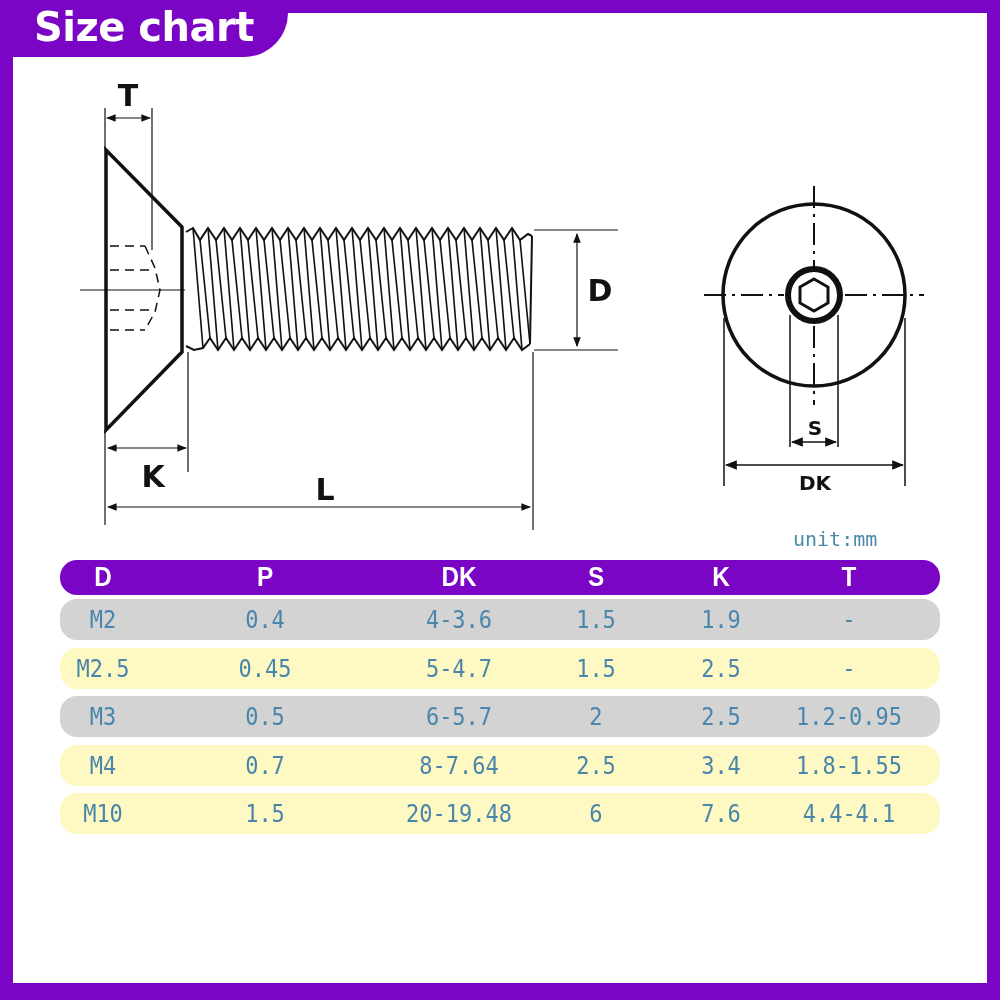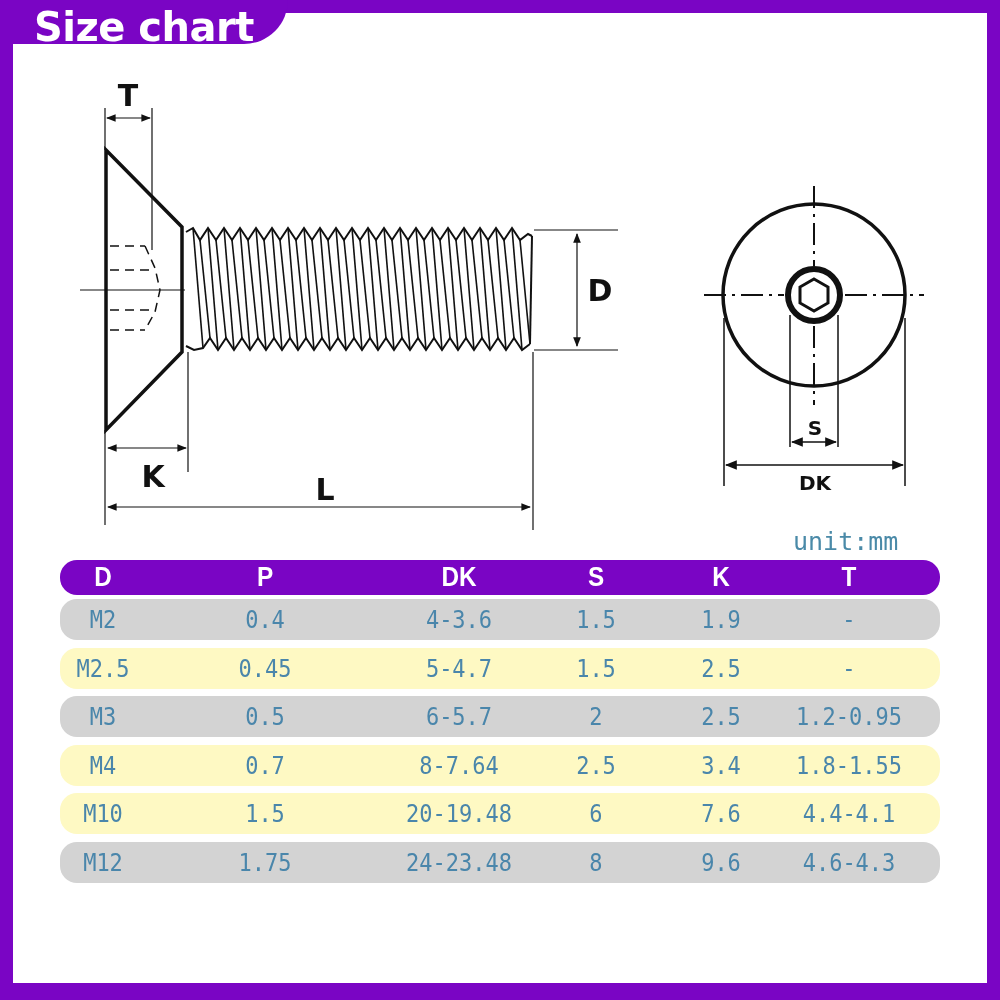--- a/index.html
+++ b/index.html
@@ -1,21 +1,21 @@
 <!DOCTYPE html>
 <html><head>
 <meta charset="utf-8">
 <style>
   html, body { margin:0; padding:0; }
   body { width:1000px; height:1000px; position:relative; overflow:hidden; background:#7a05c4; font-family:"Liberation Sans", sans-serif; }
   .panel { position:absolute; left:13px; top:13px; width:974px; height:970px; background:#ffffff; }
-  .title-tab { position:absolute; left:0; top:0; width:288px; height:44px; background:#7a05c4; border-bottom-right-radius:44px; }
+  .title-tab { position:absolute; left:0; top:0; width:288px; height:57px; background:#7a05c4; border-bottom-right-radius:44px; }
   .title-text { position:absolute; left:34px; top:4px; font-family:"DejaVu Sans", sans-serif; font-weight:bold; font-size:40px; color:#ffffff; letter-spacing:-0.5px; }
   .diagram { position:absolute; left:0; top:0; }
-  .unit { position:absolute; left:793px; top:527px; font-family:"DejaVu Sans Mono", monospace; font-size:25px; color:#4a8aa8; }
+  .unit { position:absolute; left:793px; top:527px; font-family:"DejaVu Sans Mono", monospace; font-size:20px; color:#4a8aa8; }
   .table { position:absolute; left:60px; top:560px; width:880px; }
   .row { position:relative; height:41px; margin-bottom:7.5px; border-radius:17px; display:flex; align-items:center; }
   .row.head { background:#7a05c4; height:35px; margin-bottom:4px; }
   .row.dark { background:#d3d3d3; }
   .row.light { background:#fef9c3; }
   .cell { position:absolute; top:0; height:100%; display:flex; align-items:center; justify-content:center; transform:translateX(-50%); white-space:nowrap; }
   .head .cell { color:#ffffff; font-family:"Liberation Sans", sans-serif; font-size:27px; font-weight:bold; transform:translateX(-50%) scaleX(0.9); }
   .body .cell { color:#4a86ab; font-family:"DejaVu Sans Mono", sans-serif; font-size:25px; transform:translateX(-50%) scaleX(0.88); }
   .c0 { left:43px; } .c1 { left:205px; } .c2 { left:399px; } .c3 { left:536px; } .c4 { left:661px; } .c5 { left:789px; }
   .dim-label { font-family:"DejaVu Sans", sans-serif; font-weight:bold; fill:#111; }
@@ -184,22 +184,14 @@
         <span class="cell c5">1.8-1.55</span>
     </div>
     <div class="row light">
       <span class="cell c0">M10</span>
         <span class="cell c1">1.5</span>
         <span class="cell c2">20-19.48</span>
         <span class="cell c3">6</span>
         <span class="cell c4">7.6</span>
         <span class="cell c5">4.4-4.1</span>
     </div>
-    <div class="row dark">
-      <span class="cell c0">M12</span>
-        <span class="cell c1">1.75</span>
-        <span class="cell c2">24-23.48</span>
-        <span class="cell c3">8</span>
-        <span class="cell c4">9.6</span>
-        <span class="cell c5">4.6-4.3</span>
-    </div>
   </div>
 </div>
 
 </body></html>

